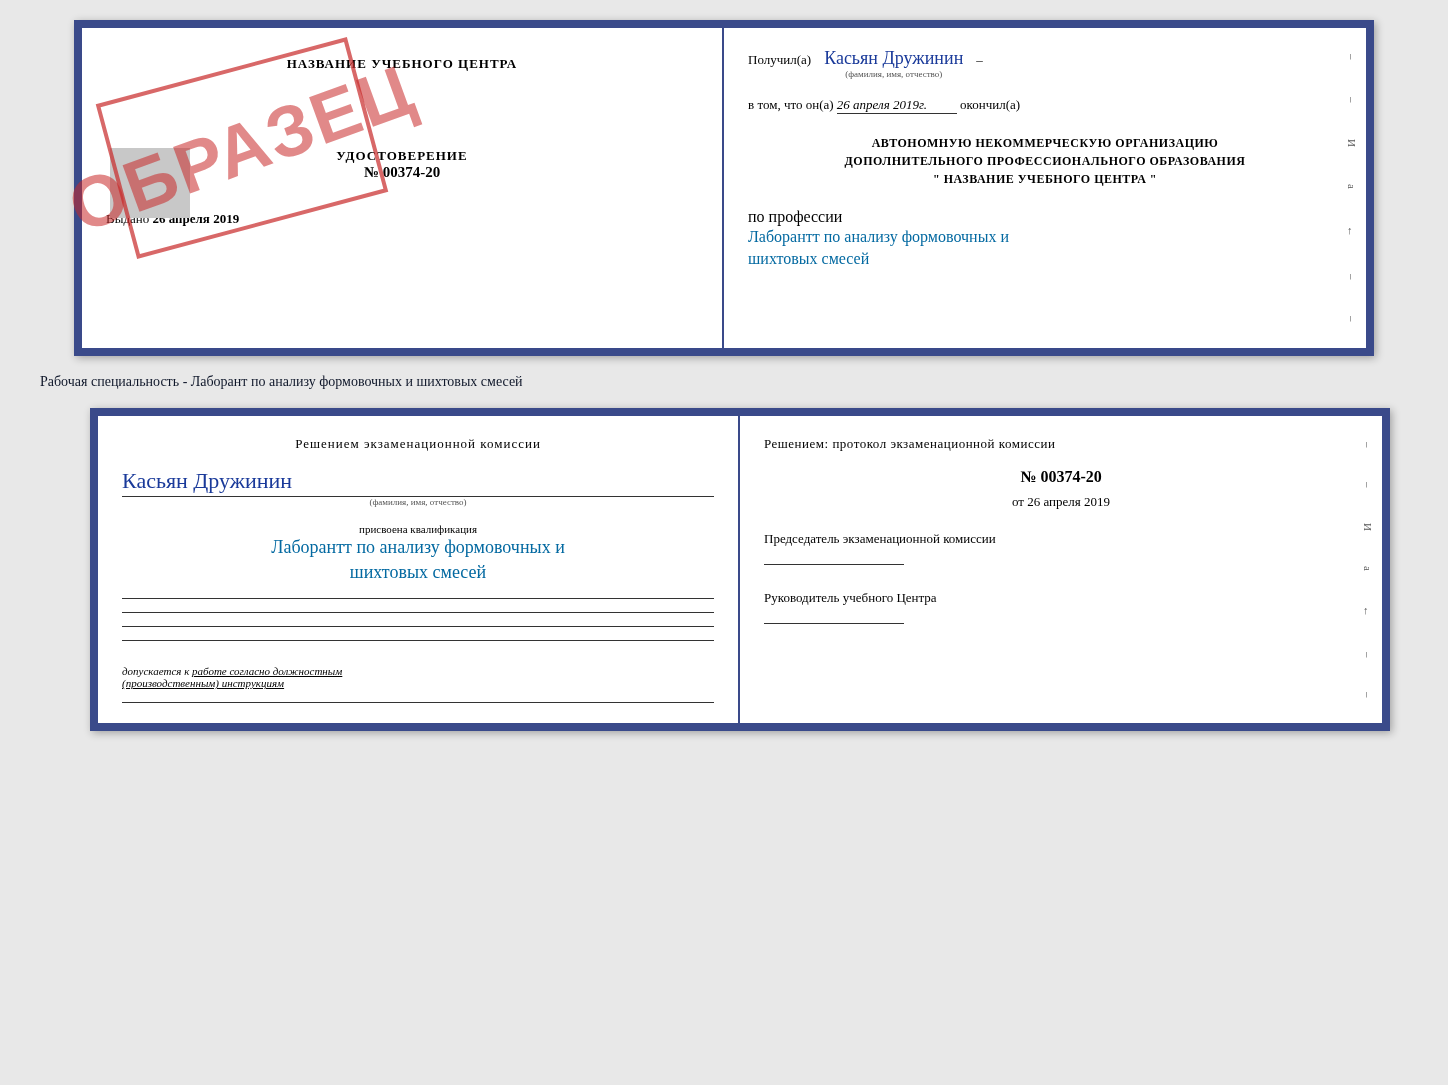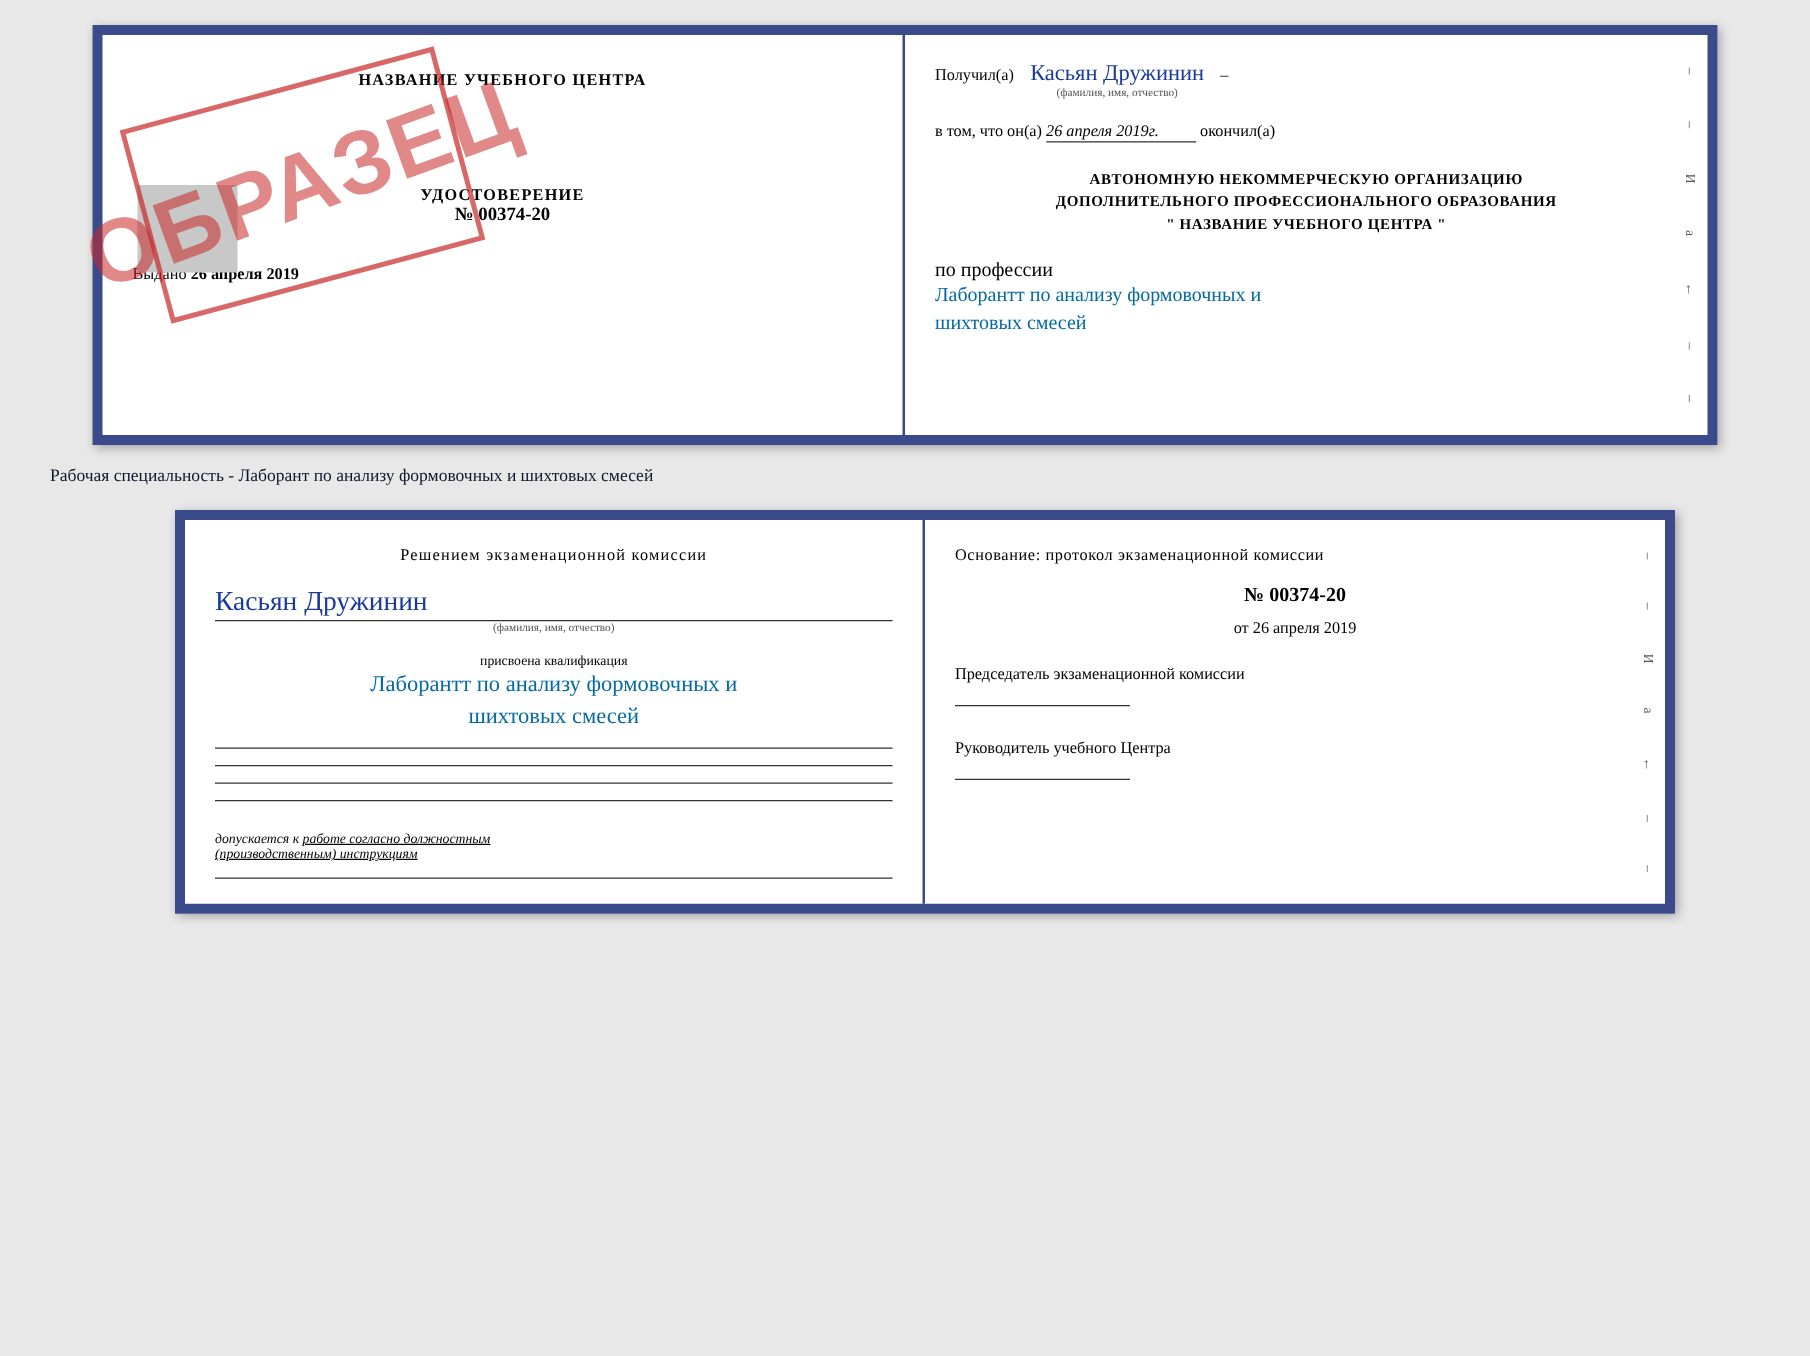--- a/index.html
+++ b/index.html
@@ -194,21 +194,21 @@
       font-size: 14px;
       color: #0f172a;
       align-self: flex-start;
       width: 1300px;
       margin-left: 20px;
     }
 
     
     .bottom-doc {
       display: flex;
-      width: 1200px;
+      width: 1300px;
       border: 8px solid #3a4a8a;
       background: #fff;
       position: relative;
       box-shadow: 2px 2px 8px rgba(0,0,0,0.3);
       min-height: 320px;
       margin-left: 32px;
     }
 
     .bottom-left {
       width: 50%;
@@ -384,21 +384,21 @@
       <span>допускается к </span>
       <span style="text-decoration:underline; font-style:italic;">работе согласно должностным</span>
       <br>
       <span style="text-decoration:underline; font-style:italic;">(производственным) инструкциям</span>
     </div>
     <div class="underline-block"></div>
   </div>
 
   <div class="bottom-right">
     <div class="osnovanie-block">
-      <span>Основание: протокол экзаменационной комиссии</span>
+      <span>Решением: протокол экзаменационной комиссии</span>
     </div>
 
     <div class="protocol-number">№ 00374-20</div>
 
     <div class="ot-date">
       <span>от</span>
       <span>26 апреля 2019</span>
     </div>
 
     <div class="predsedatel-block">

